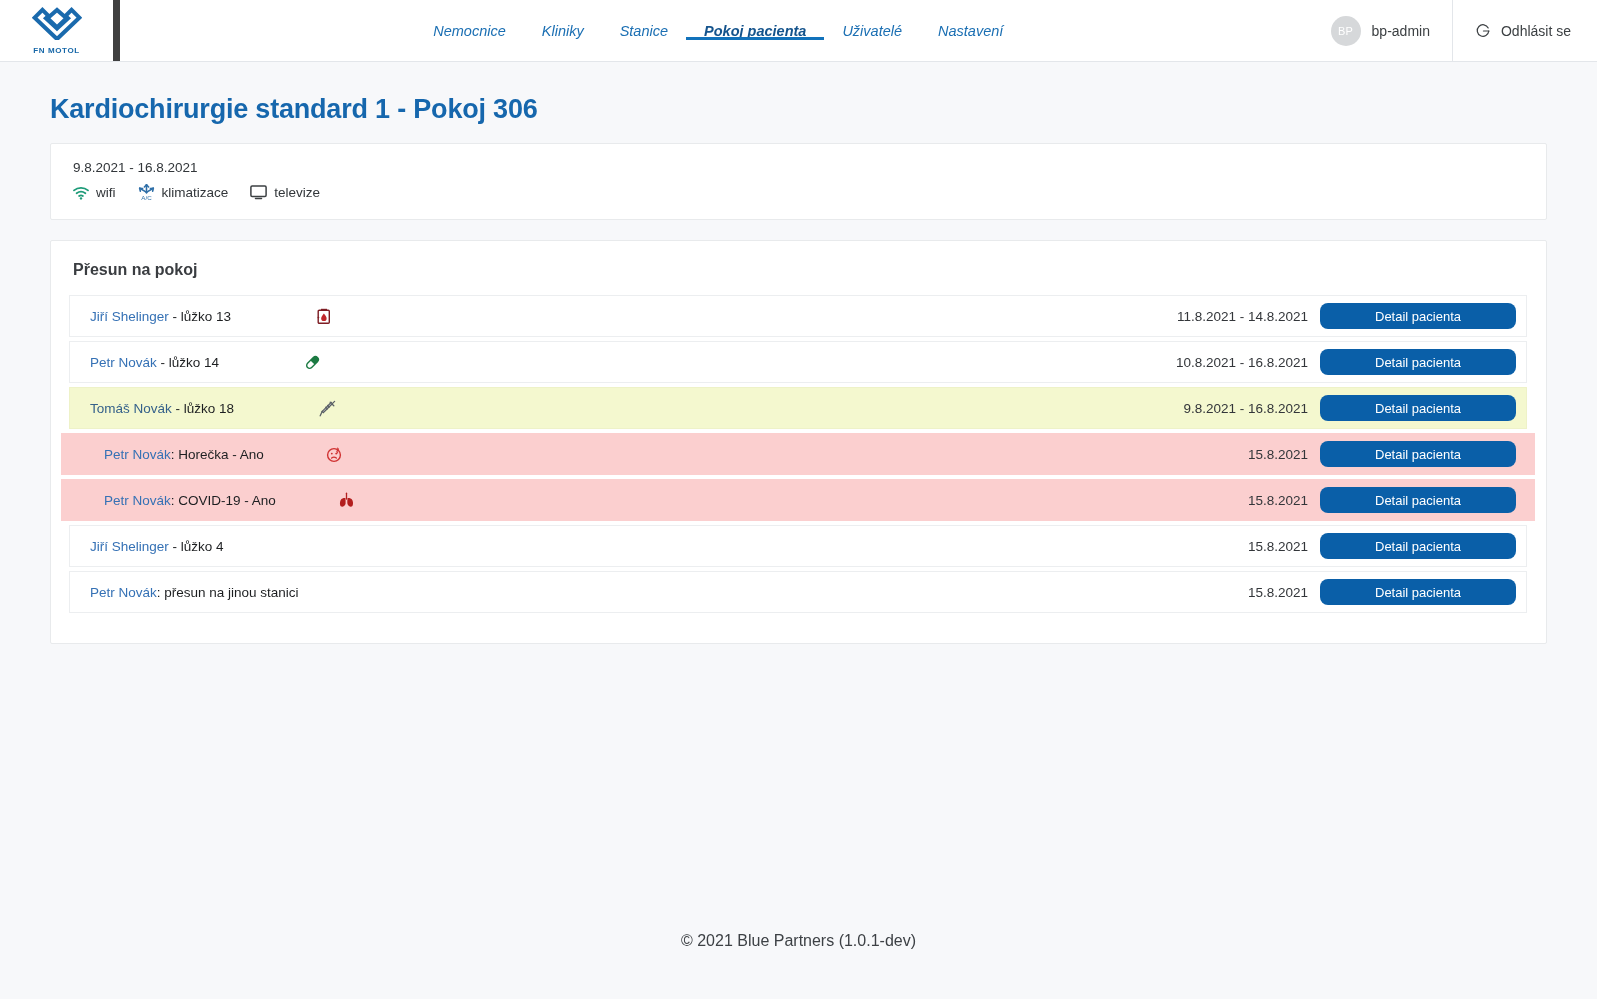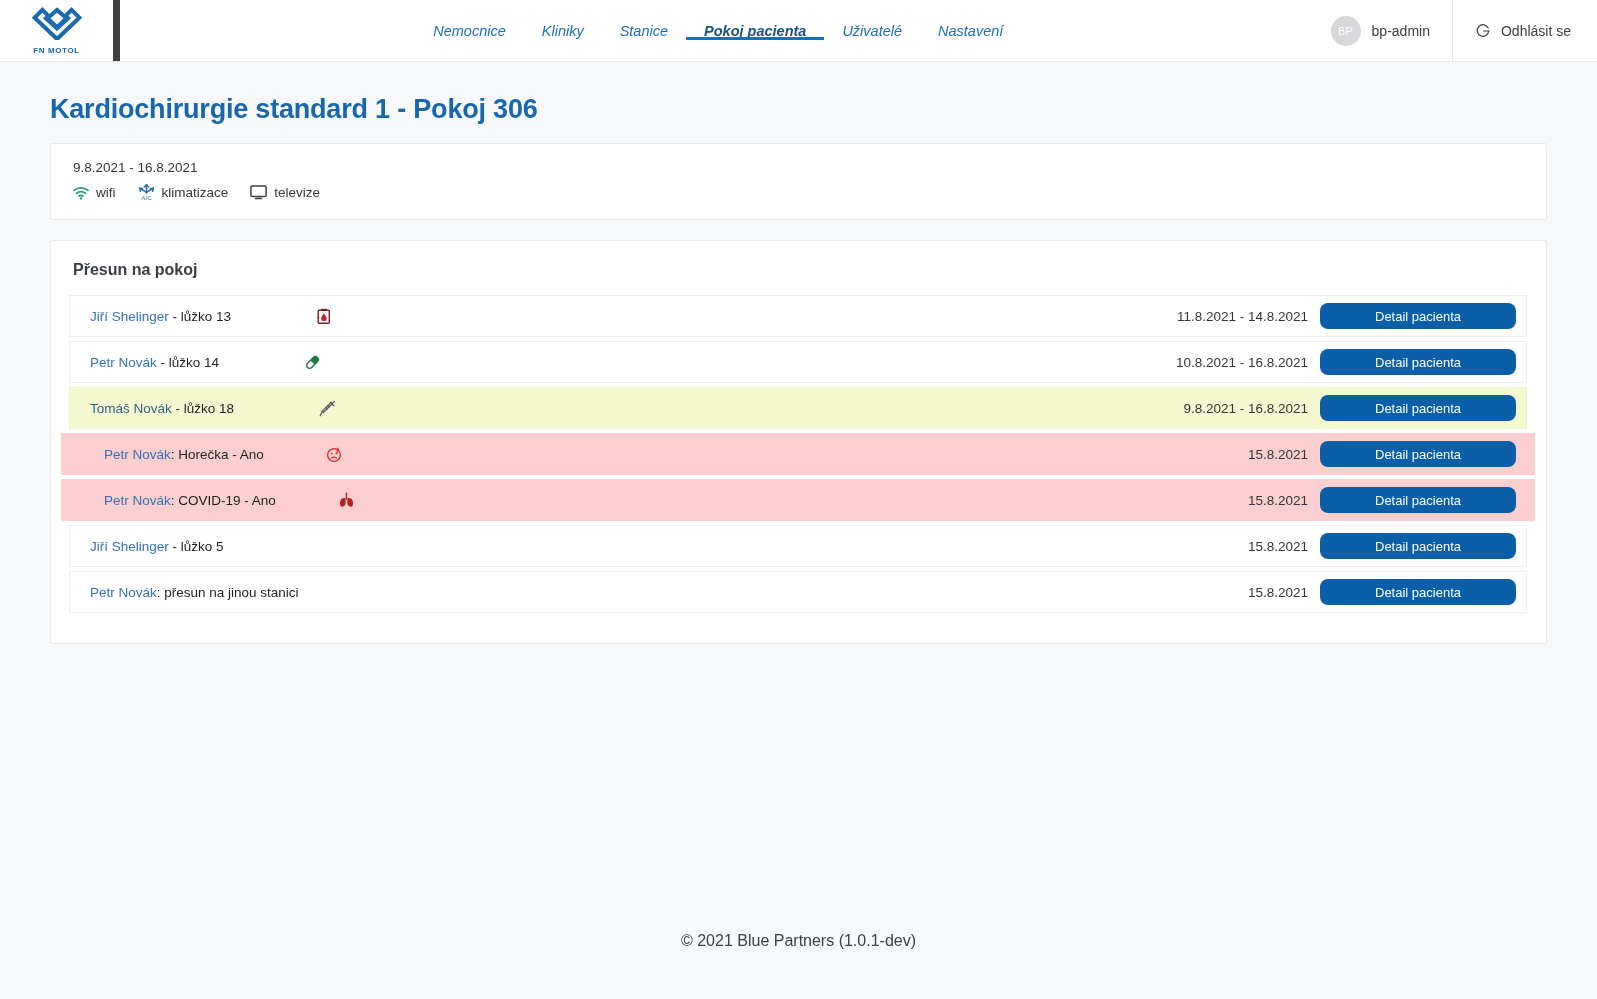--- a/index.html
+++ b/index.html
@@ -407,21 +407,21 @@
             <path d="M9.6 6.1 C9.6 6.1 13 5.4 14.4 8.3 C15.5 10.6 15.1 14.1 13.7 14.6 C12.1 15.2 9.6 13.6 9.4 11.4 C9.2 9.4 9.6 6.1 9.6 6.1 z" fill="#b31f1f"></path>
           </svg>
         </div>
         <div class="prow-spacer"></div>
         <div class="prow-date">15.8.2021</div>
         <button class="detail-btn">Detail pacienta</button>
       </div>
 
       <div class="prow plain">
         <div class="prow-label">
-          <a>Jiří Shelinger</a><span class="prow-sep"> - lůžko 5</span>
+          <a>Jiří Shelinger</a><span class="prow-sep"> - lůžko 4</span>
         </div>
         <div class="prow-icon"></div>
         <div class="prow-spacer"></div>
         <div class="prow-date">15.8.2021</div>
         <button class="detail-btn">Detail pacienta</button>
       </div>
 
       <div class="prow plain">
         <div class="prow-label">
           <a>Petr Novák</a><span class="prow-sep">: přesun na jinou stanici</span>

